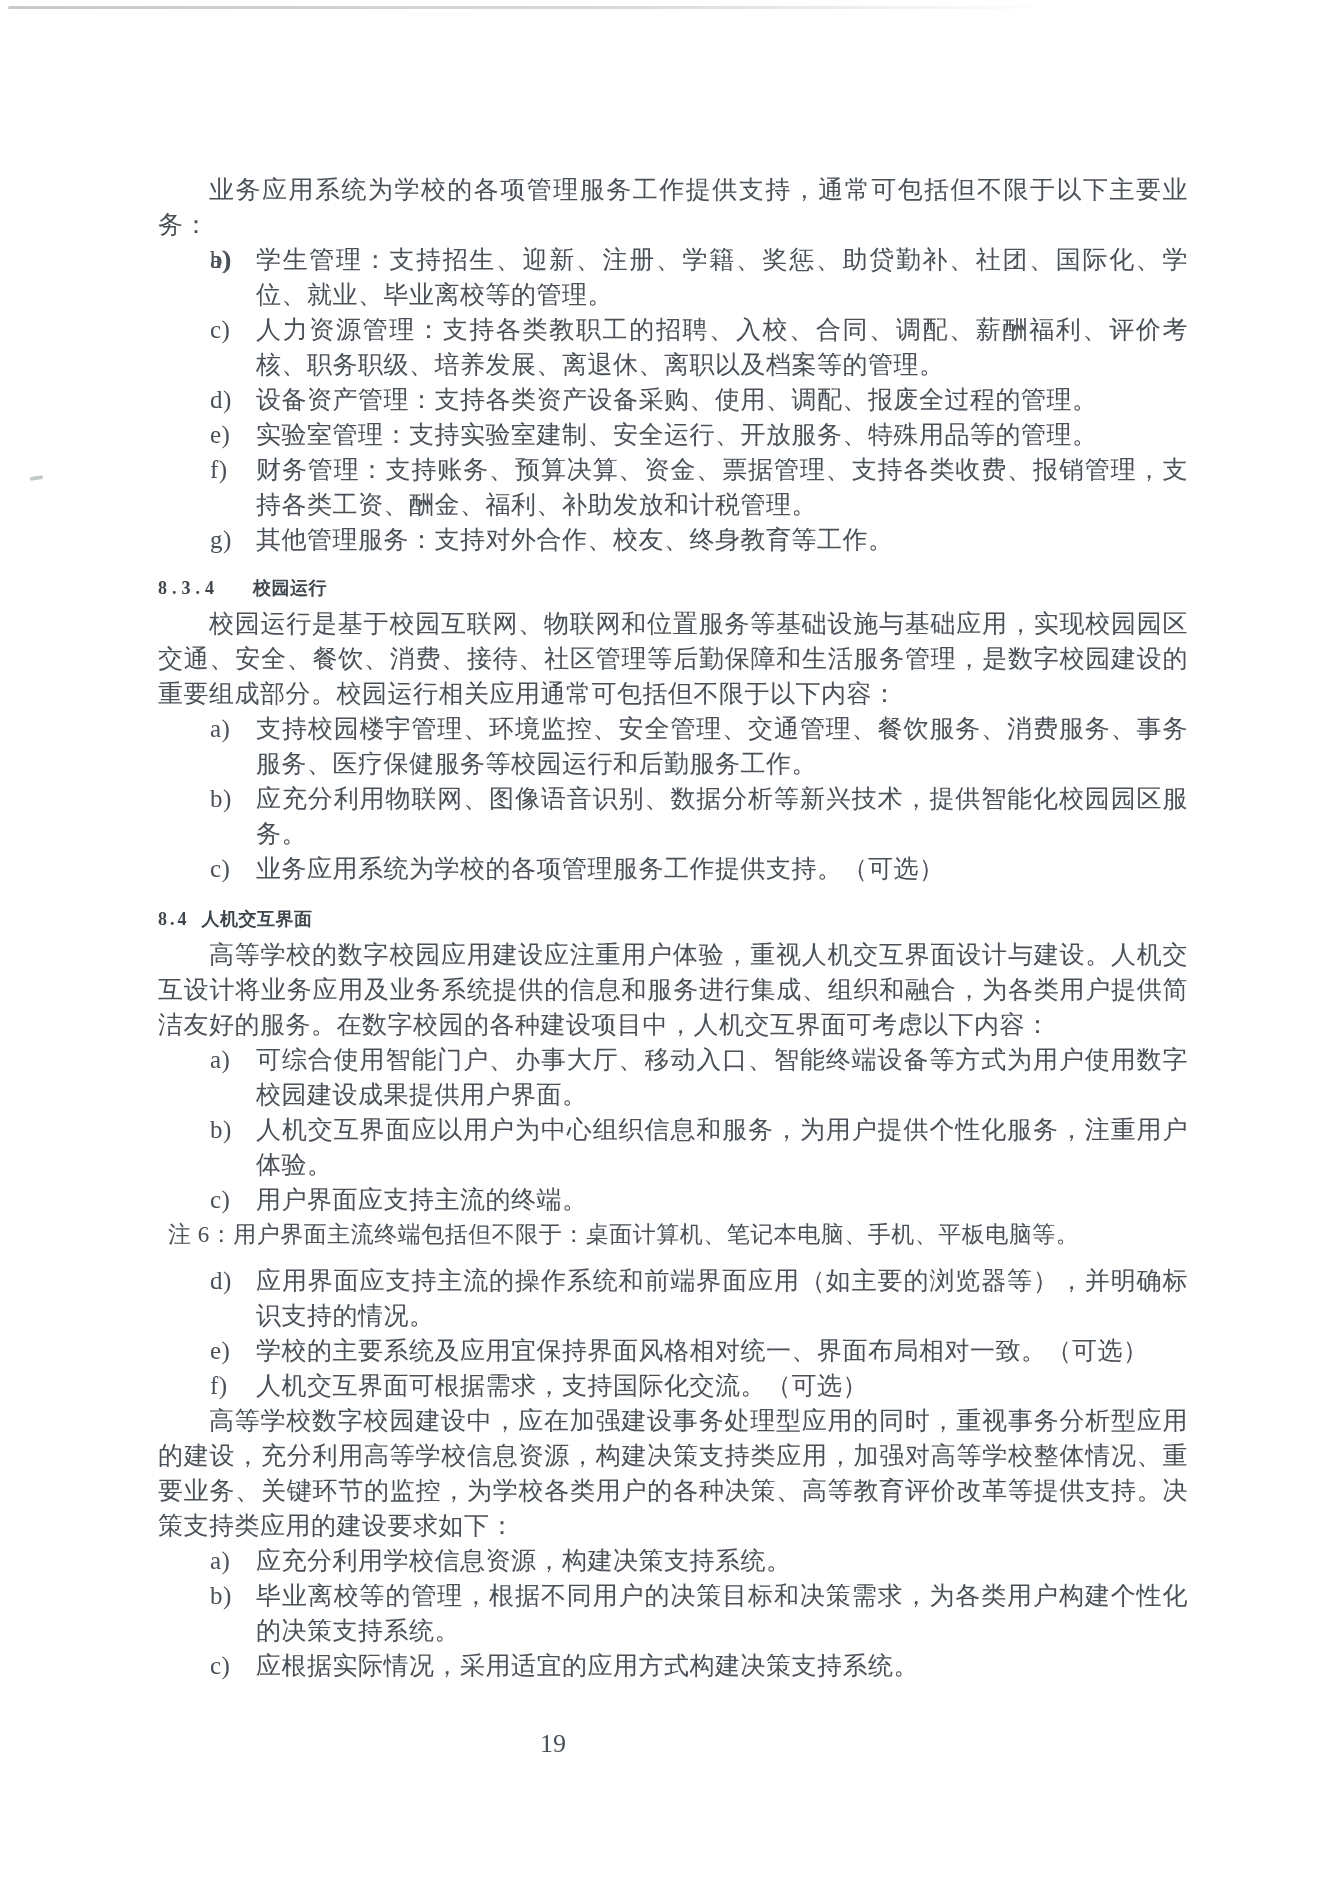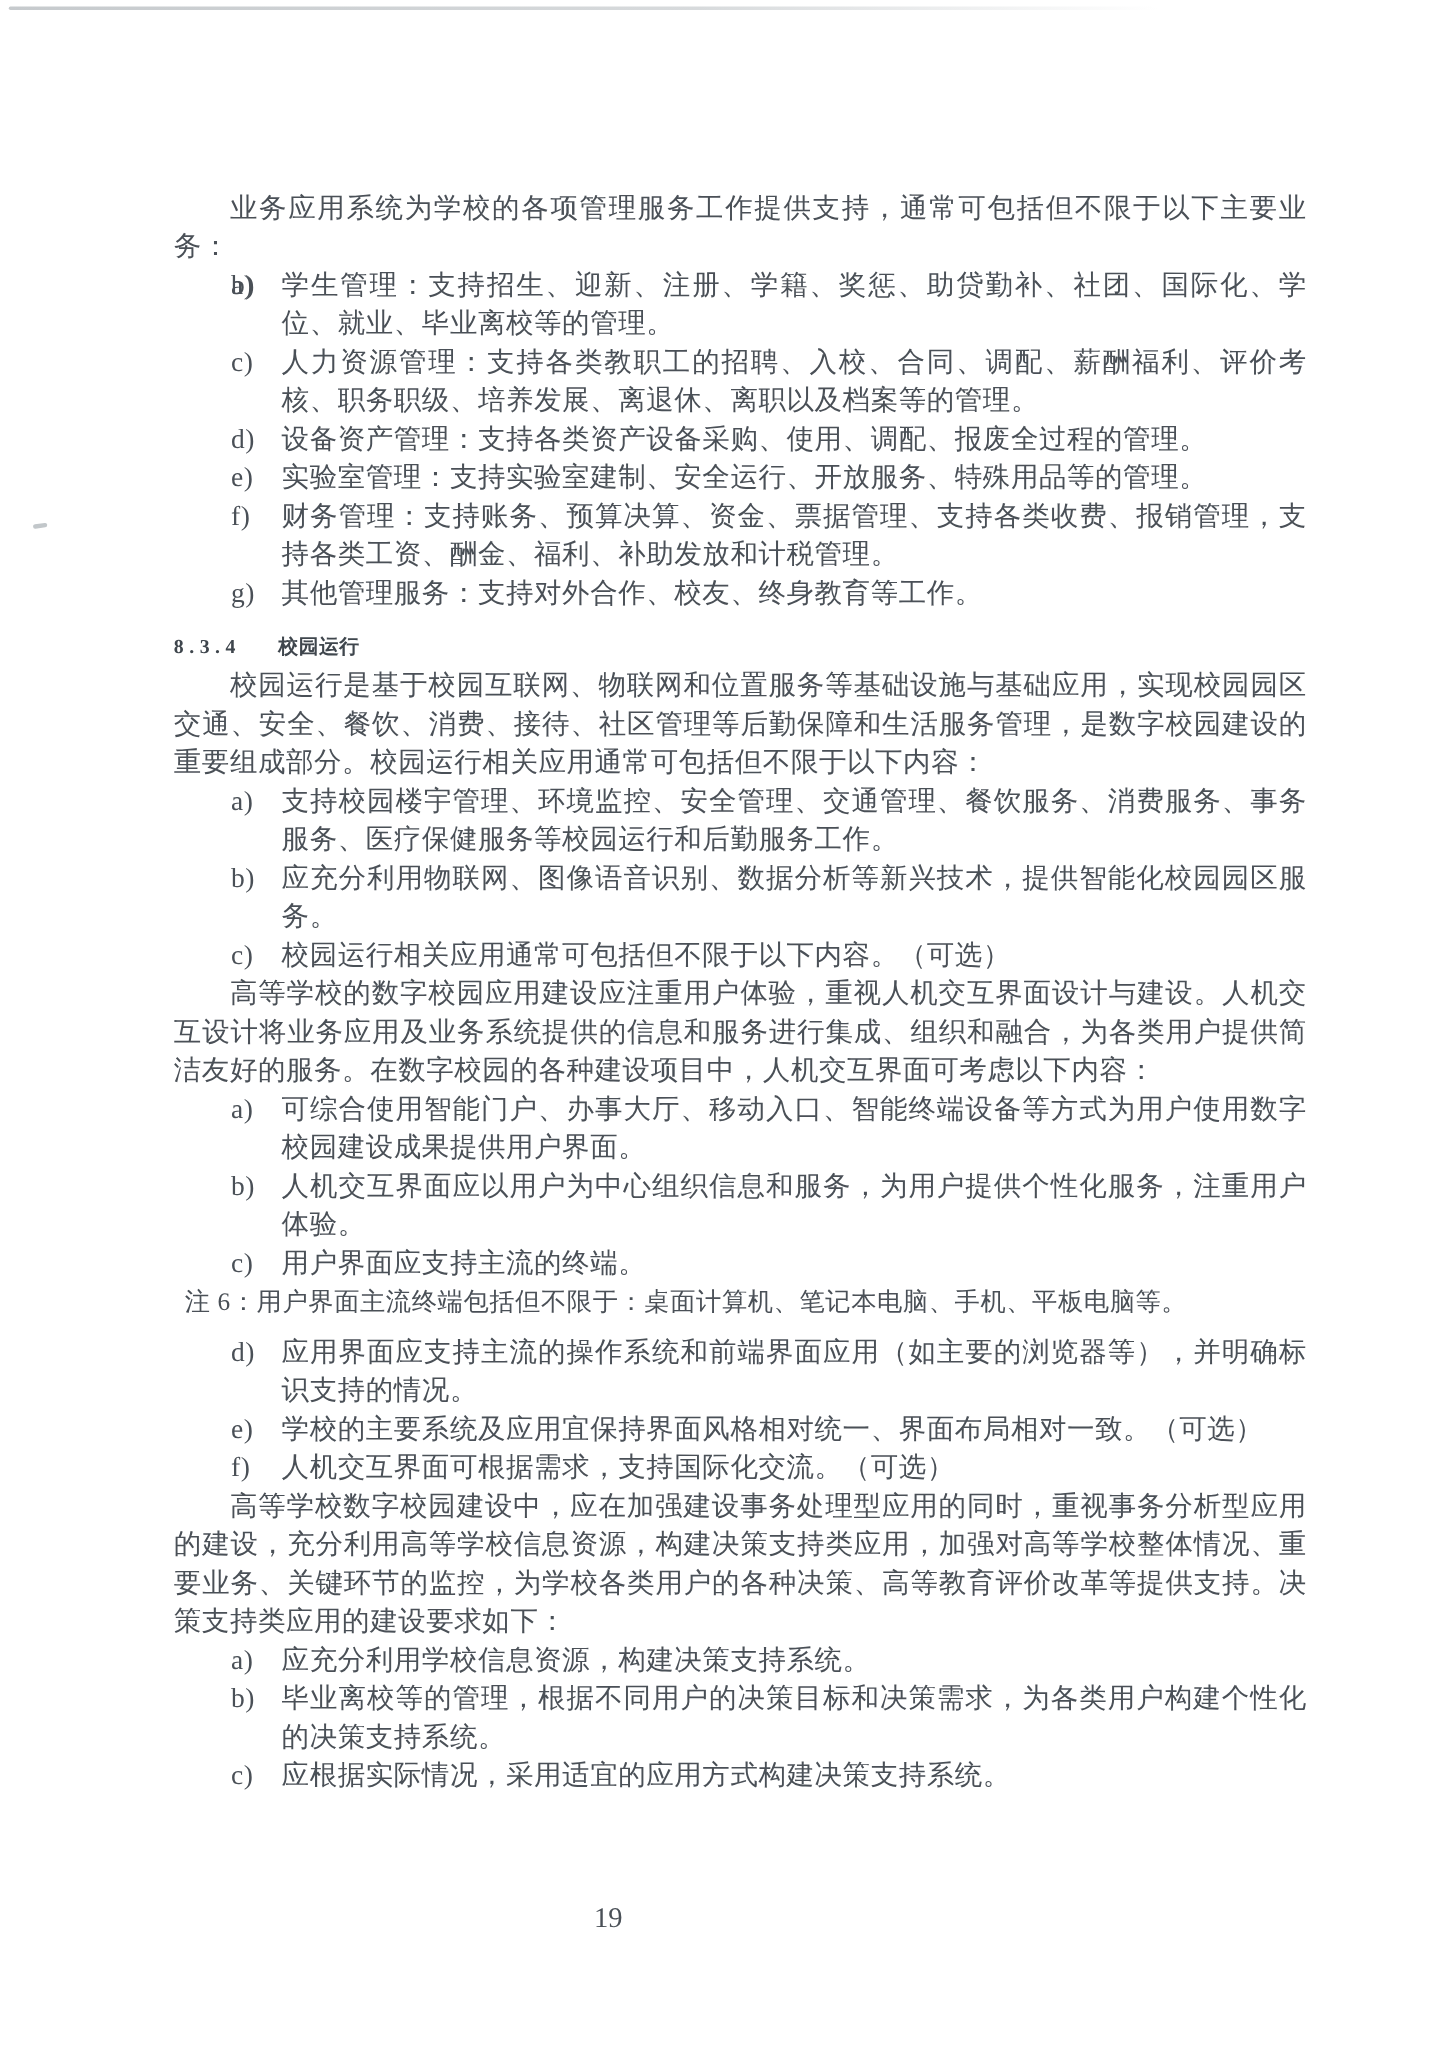--- a/index.html
+++ b/index.html
@@ -104,23 +104,26 @@
   <div class="li">
     <span class="lbl">a)</span>
     <span class="txt">支持校园楼宇管理、环境监控、安全管理、交通管理、餐饮服务、消费服务、事务服务、医疗保健服务等校园运行和后勤服务工作。</span>
   </div>
   <div class="li">
     <span class="lbl">b)</span>
     <span class="txt">应充分利用物联网、图像语音识别、数据分析等新兴技术，提供智能化校园园区服务。</span>
   </div>
   <div class="li">
     <span class="lbl">c)</span>
-    <span class="txt">校园运行相关应用通常可包括但不限于以下内容。（可选）</span>
+    <span class="txt">业务应用系统为学校的各项管理服务工作提供支持。（可选）</span>
   </div>
 
+  <h2 class="h-top">
+    <span class="h-num">8.4</span><span class="h-title">人机交互界面</span>
+  </h2>
   <p class="para">高等学校的数字校园应用建设应注重用户体验，重视人机交互界面设计与建设。人机交互设计将业务应用及业务系统提供的信息和服务进行集成、组织和融合，为各类用户提供简洁友好的服务。在数字校园的各种建设项目中，人机交互界面可考虑以下内容：</p>
   <div class="li">
     <span class="lbl">a)</span>
     <span class="txt">可综合使用智能门户、办事大厅、移动入口、智能终端设备等方式为用户使用数字校园建设成果提供用户界面。</span>
   </div>
   <div class="li">
     <span class="lbl">b)</span>
     <span class="txt">人机交互界面应以用户为中心组织信息和服务，为用户提供个性化服务，注重用户体验。</span>
   </div>
   <div class="li">

